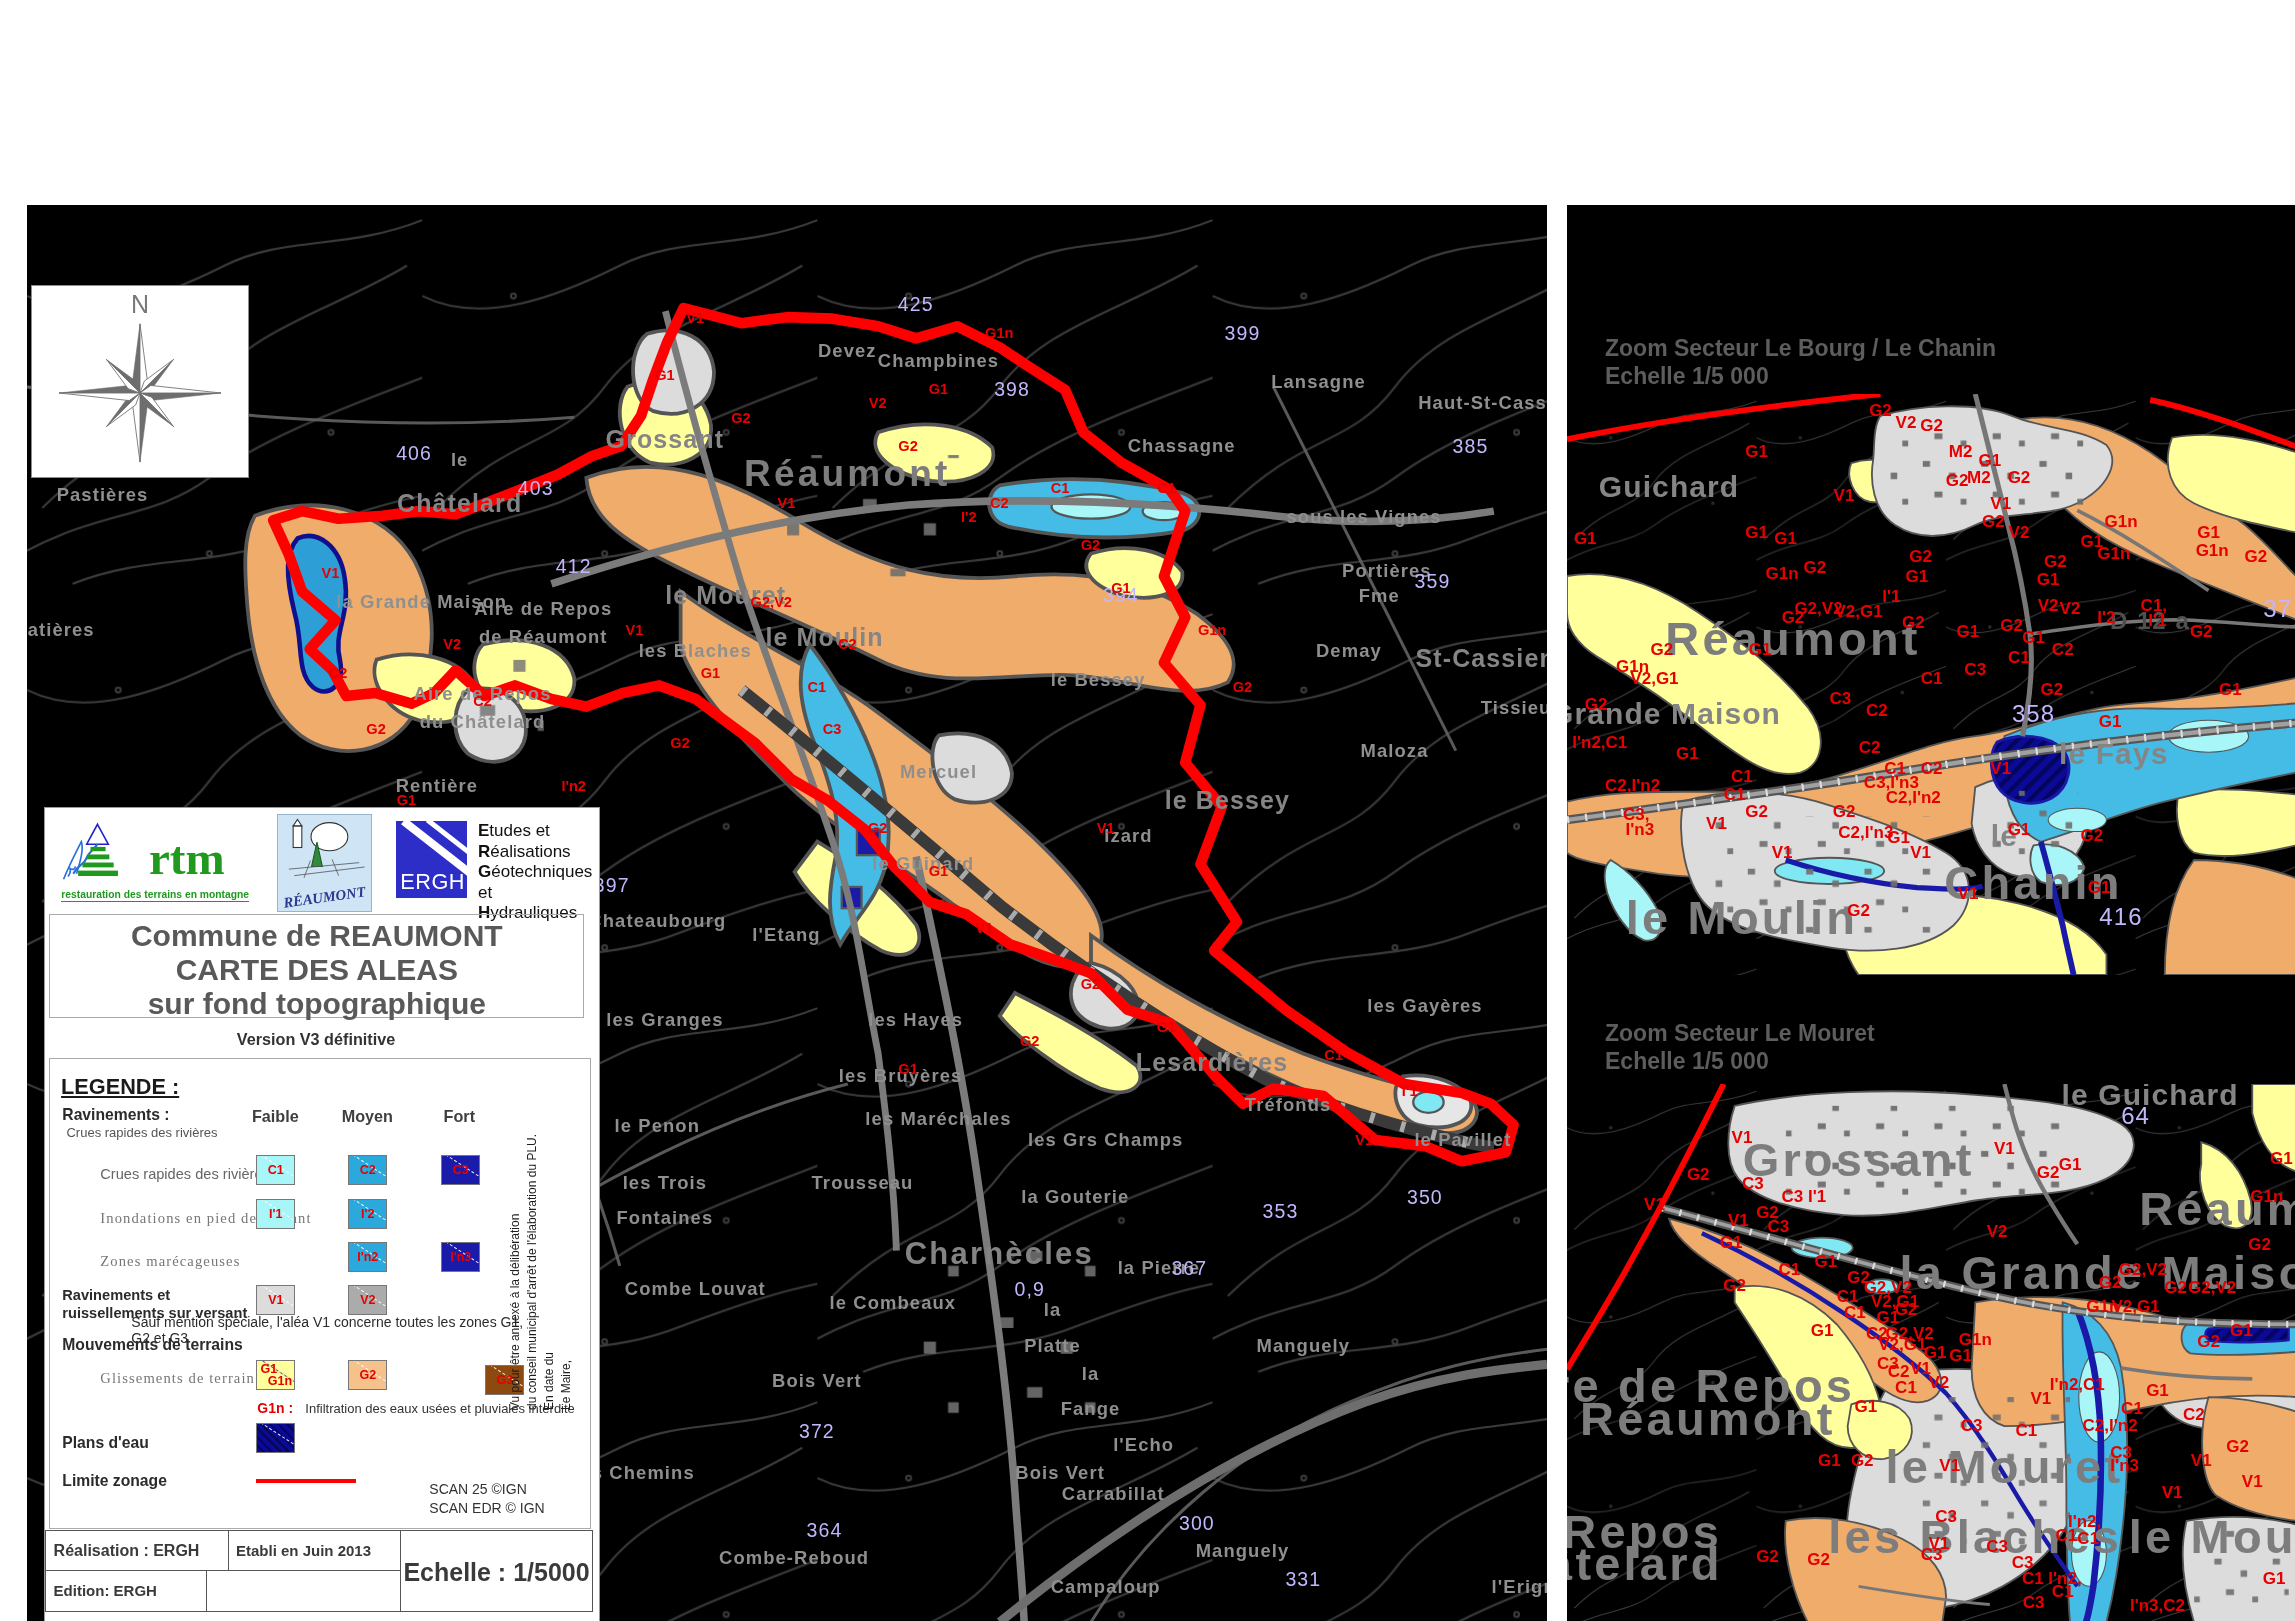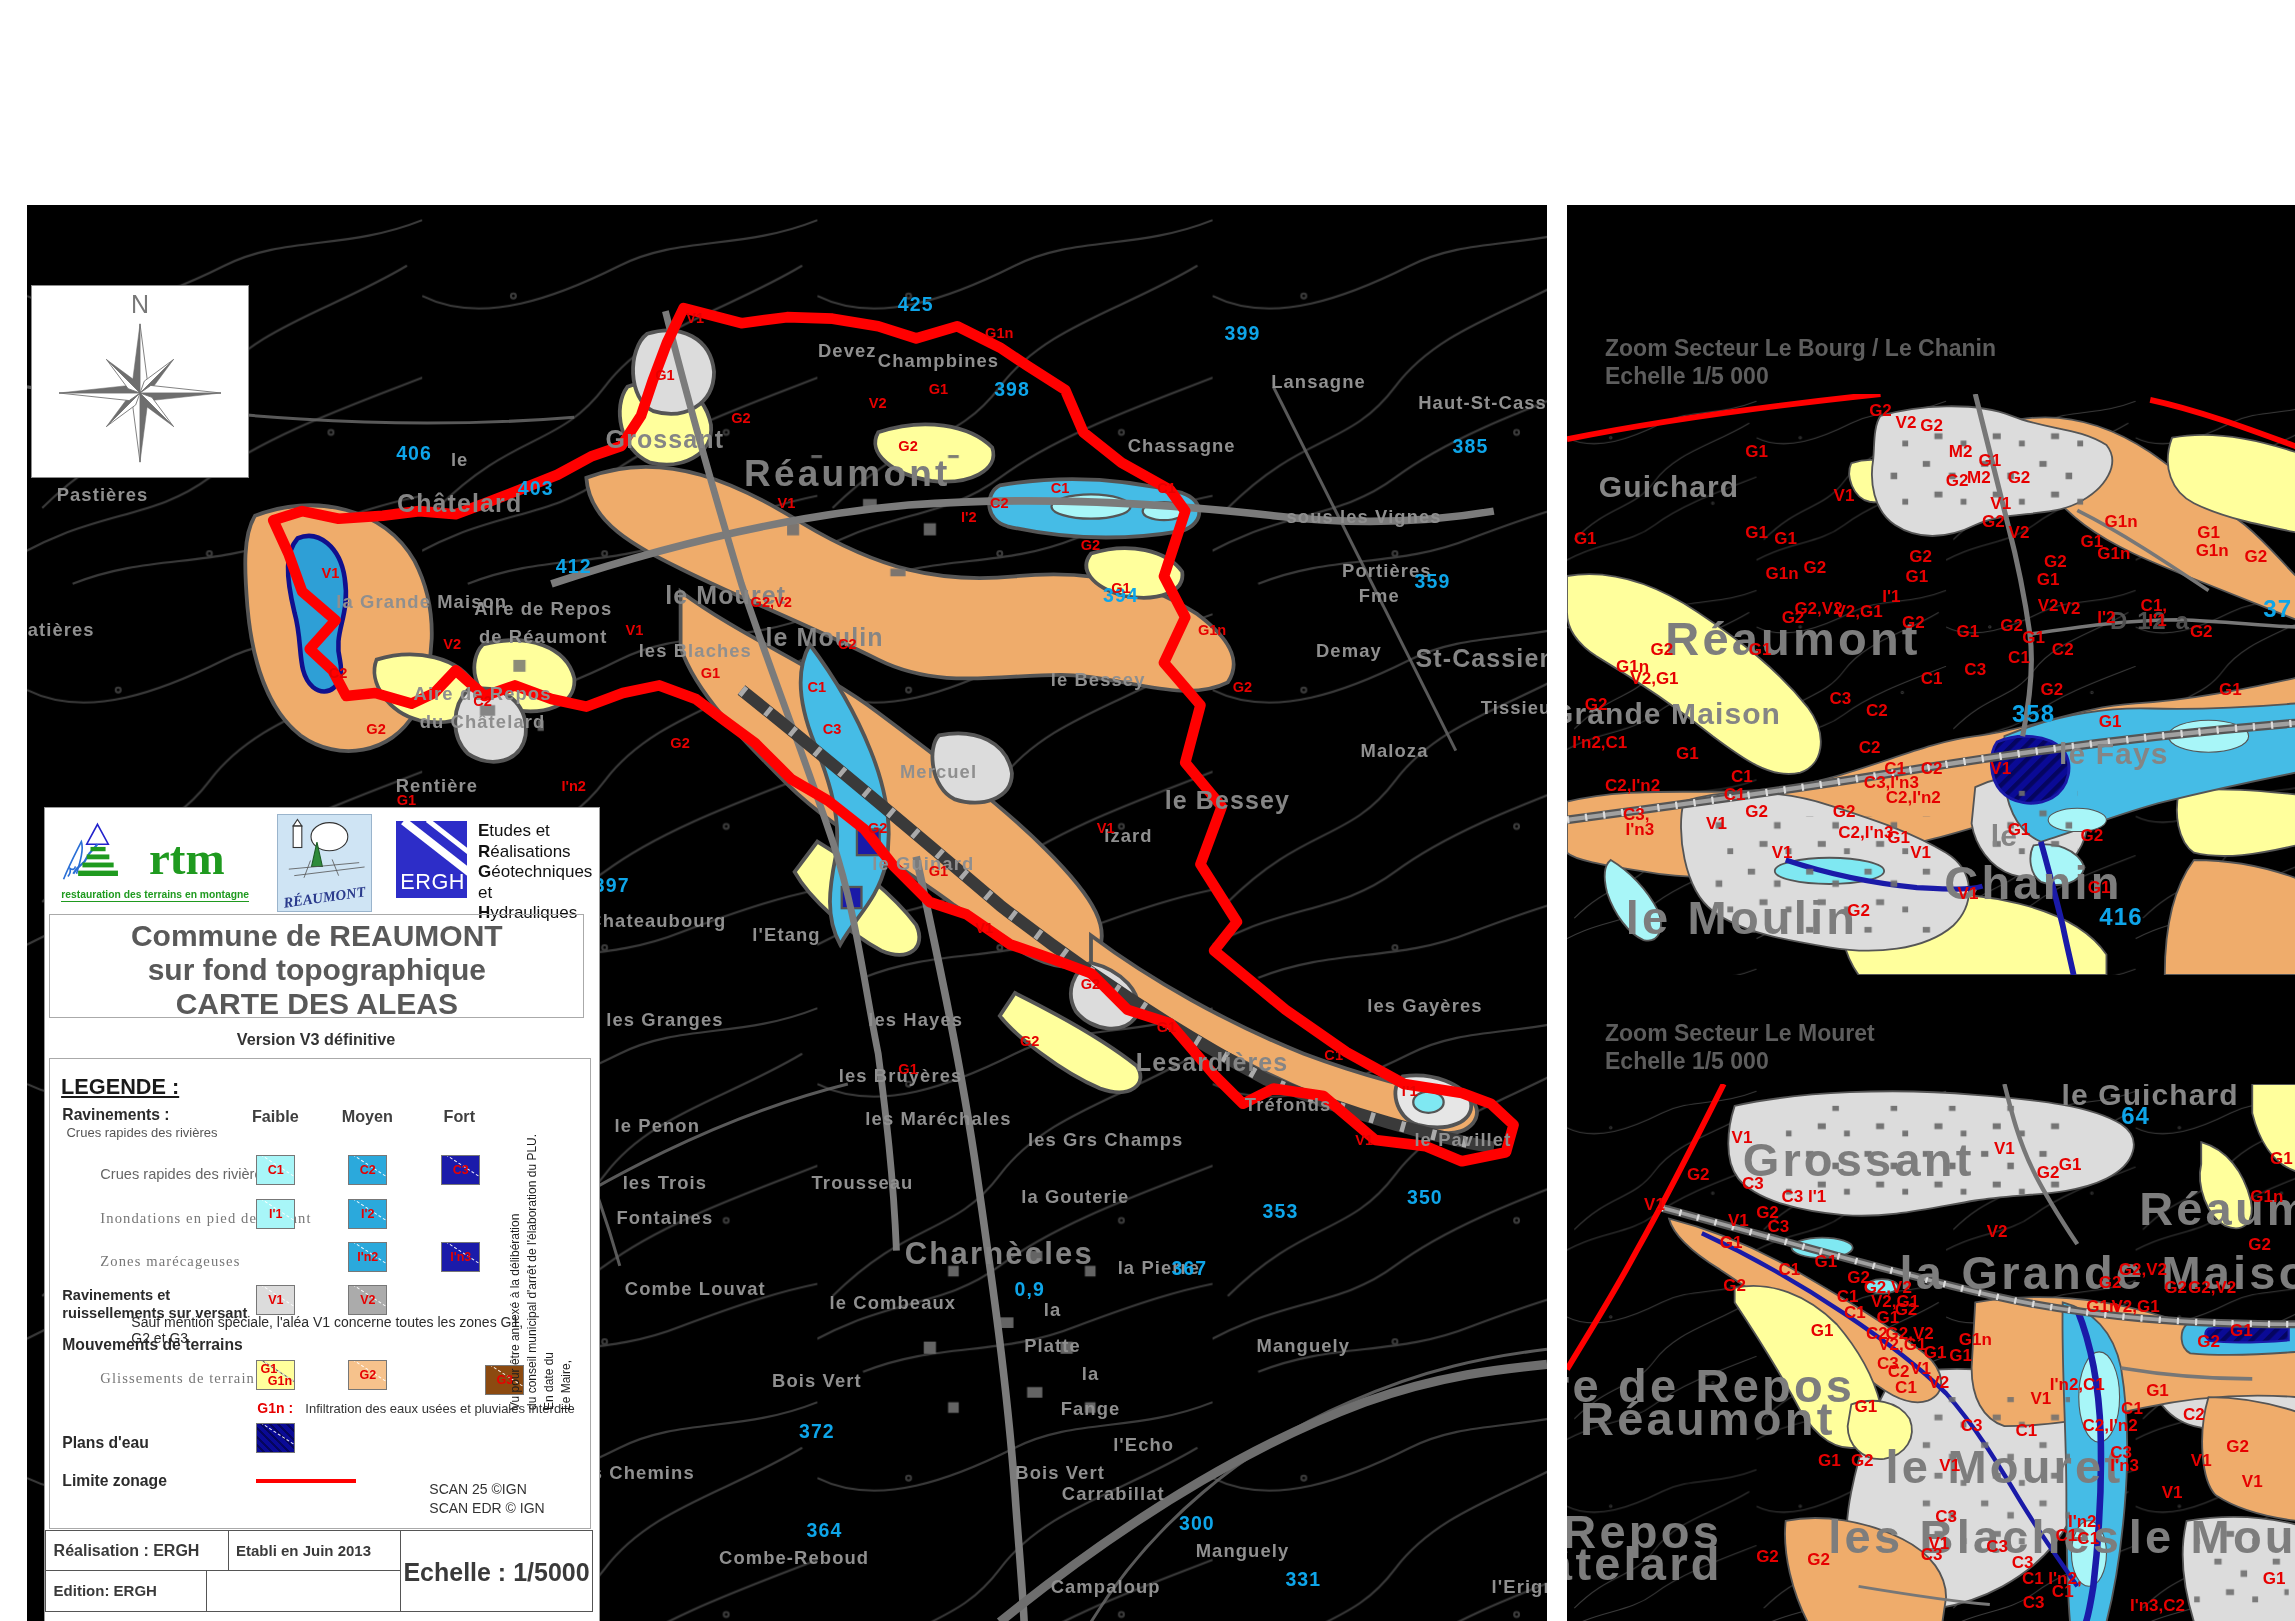--- a/index.html
+++ b/index.html
@@ -14,21 +14,21 @@
   .map-svg{position:absolute;left:0;top:0;width:100%;height:100%;}
   .rc-title{position:absolute;left:38px;color:#5d5d5d;font-weight:bold;font-size:23px;line-height:28px;}
   #rcTitle1{top:129px;} #rcTitle2{top:814px;}
   
   .lab{position:absolute;transform:translate(-50%,-50%);white-space:nowrap;}
   .place{color:#8f8f8f;font-size:18.4px;font-weight:bold;letter-spacing:1.1px;}
   .place.med{font-size:25px;color:#858585;}
   .place.big{font-size:37px;color:#7d7d7d;letter-spacing:3.2px;}
   .place.big2{font-size:31px;color:#838383;letter-spacing:2.2px;}
   .place.road{color:#4f4f4f;font-size:31px;letter-spacing:1.6px;}
-  .place.elev{font-weight:bold;color:#0ea5e9;font-size:19.5px;}
+  .place.elev{font-weight:normal;color:#c4b5fd;font-size:19.5px;}
   .zone{color:#e60000;font-weight:bold;font-size:14.6px;}
   .zoom-map .place{font-size:24px;}
   .zoom-map .place.med{font-size:30px;}
   .zoom-map .place.big{font-size:47px;}
   .zoom-map .zone{font-size:17px;}
   
   .compass{position:absolute;left:31px;top:285px;width:216px;height:191px;background:#fff;border:1.1px solid #8d8d8d;}
   .compass .north{position:absolute;left:50%;top:4.3px;transform:translateX(-50%);color:#787878;font-size:25px;}
   
   .legend{position:absolute;left:44px;top:807px;width:554px;height:815px;background:#fff;border:0.5px solid #9a9a9a;color:#222;}
@@ -741,22 +741,22 @@
           <div><b>E</b><span>tudes et</span></div>
           <div><b>R</b><span>éalisations</span></div>
           <div><b>G</b><span>éotechniques et</span></div>
           <div><b>H</b><span>ydrauliques</span></div>
         </div>
       </div>
     </div>
 
     <div class="title-box">
       <div>Commune de REAUMONT</div>
+      <div>CARTE DES ALEAS</div>
       <div>sur fond topographique</div>
-      <div>CARTE DES ALEAS</div>
     </div>
     <div class="version">Version V3 définitive</div>
 
     <div class="legend-box">
       <div class="leg-head">LEGENDE :</div>
 
       <div class="col-h" style="left:225px;">Faible</div>
       <div class="col-h" style="left:317px;">Moyen</div>
       <div class="col-h" style="left:409px;">Fort</div>
 

